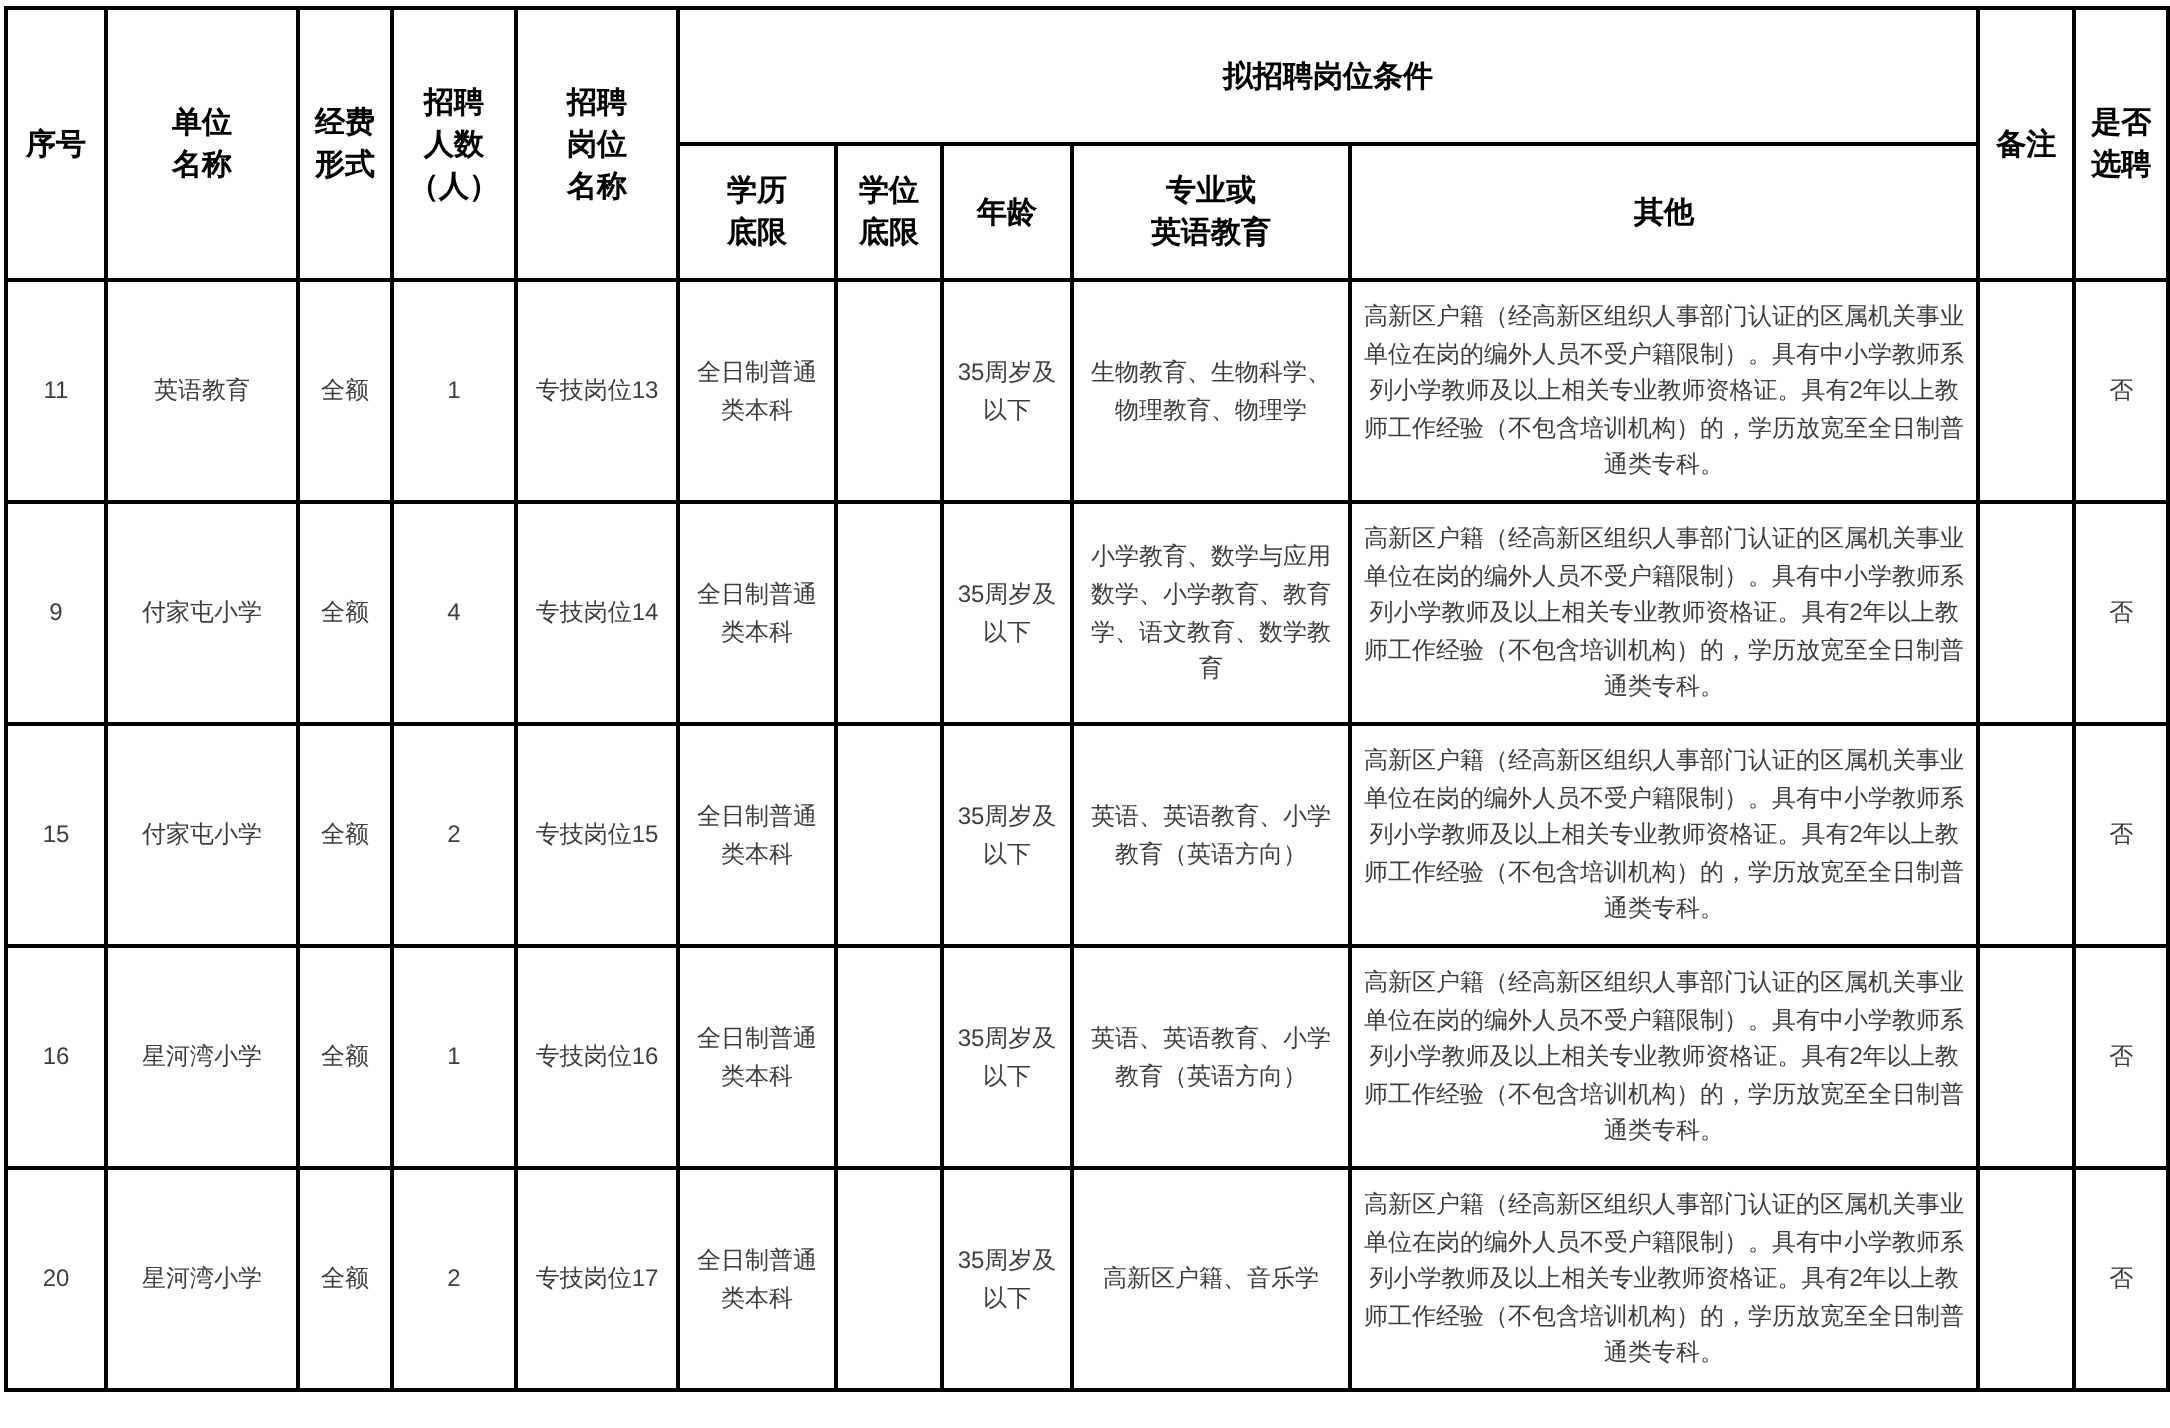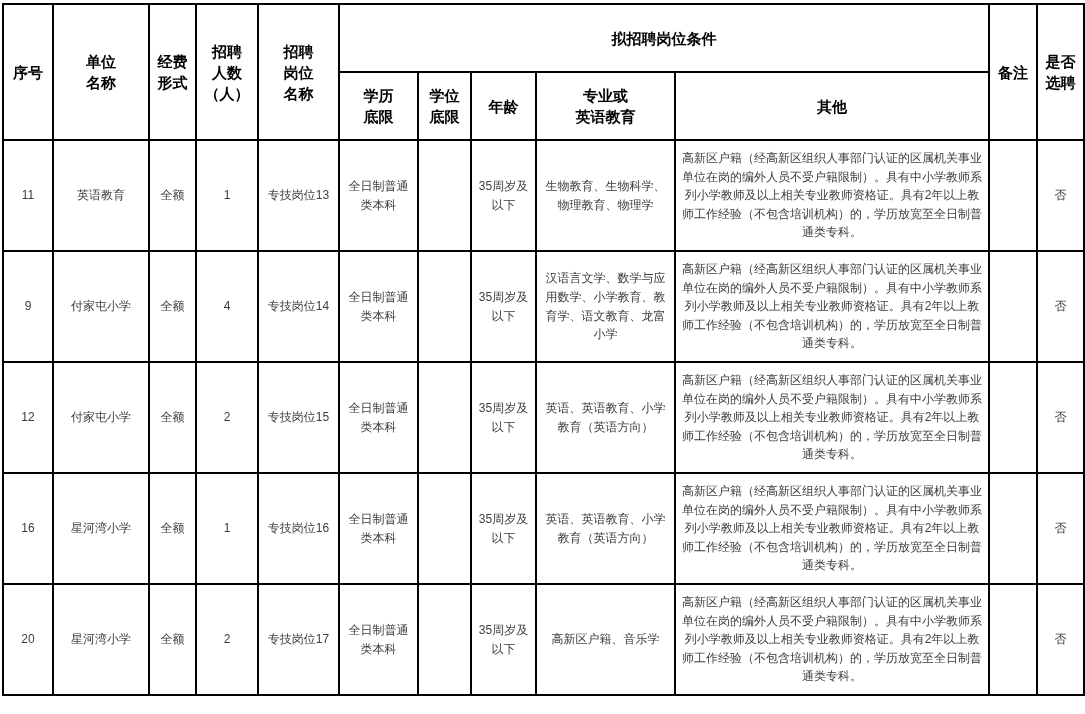--- a/index.html
+++ b/index.html
@@ -111,27 +111,27 @@
       </tr>
       <tr>
         <td>9</td>
         <td>付家屯小学</td>
         <td>全额</td>
         <td>4</td>
         <td>专技岗位14</td>
         <td>全日制普通类本科</td>
         <td></td>
         <td>35周岁及以下</td>
-        <td>汉语言文学、数学与应用数学、小学教育、教育学、语文教育、龙富小学</td>
+        <td>小学教育、数学与应用数学、小学教育、教育学、语文教育、数学教育</td>
         <td class="other-cell">高新区户籍（经高新区组织人事部门认证的区属机关事业单位在岗的编外人员不受户籍限制）。具有中小学教师系列小学教师及以上相关专业教师资格证。具有2年以上教师工作经验（不包含培训机构）的，学历放宽至全日制普通类专科。</td>
         <td></td>
         <td>否</td>
       </tr>
       <tr>
-        <td>12</td>
+        <td>15</td>
         <td>付家屯小学</td>
         <td>全额</td>
         <td>2</td>
         <td>专技岗位15</td>
         <td>全日制普通类本科</td>
         <td></td>
         <td>35周岁及以下</td>
         <td>英语、英语教育、小学教育（英语方向）</td>
         <td class="other-cell">高新区户籍（经高新区组织人事部门认证的区属机关事业单位在岗的编外人员不受户籍限制）。具有中小学教师系列小学教师及以上相关专业教师资格证。具有2年以上教师工作经验（不包含培训机构）的，学历放宽至全日制普通类专科。</td>
         <td></td>

